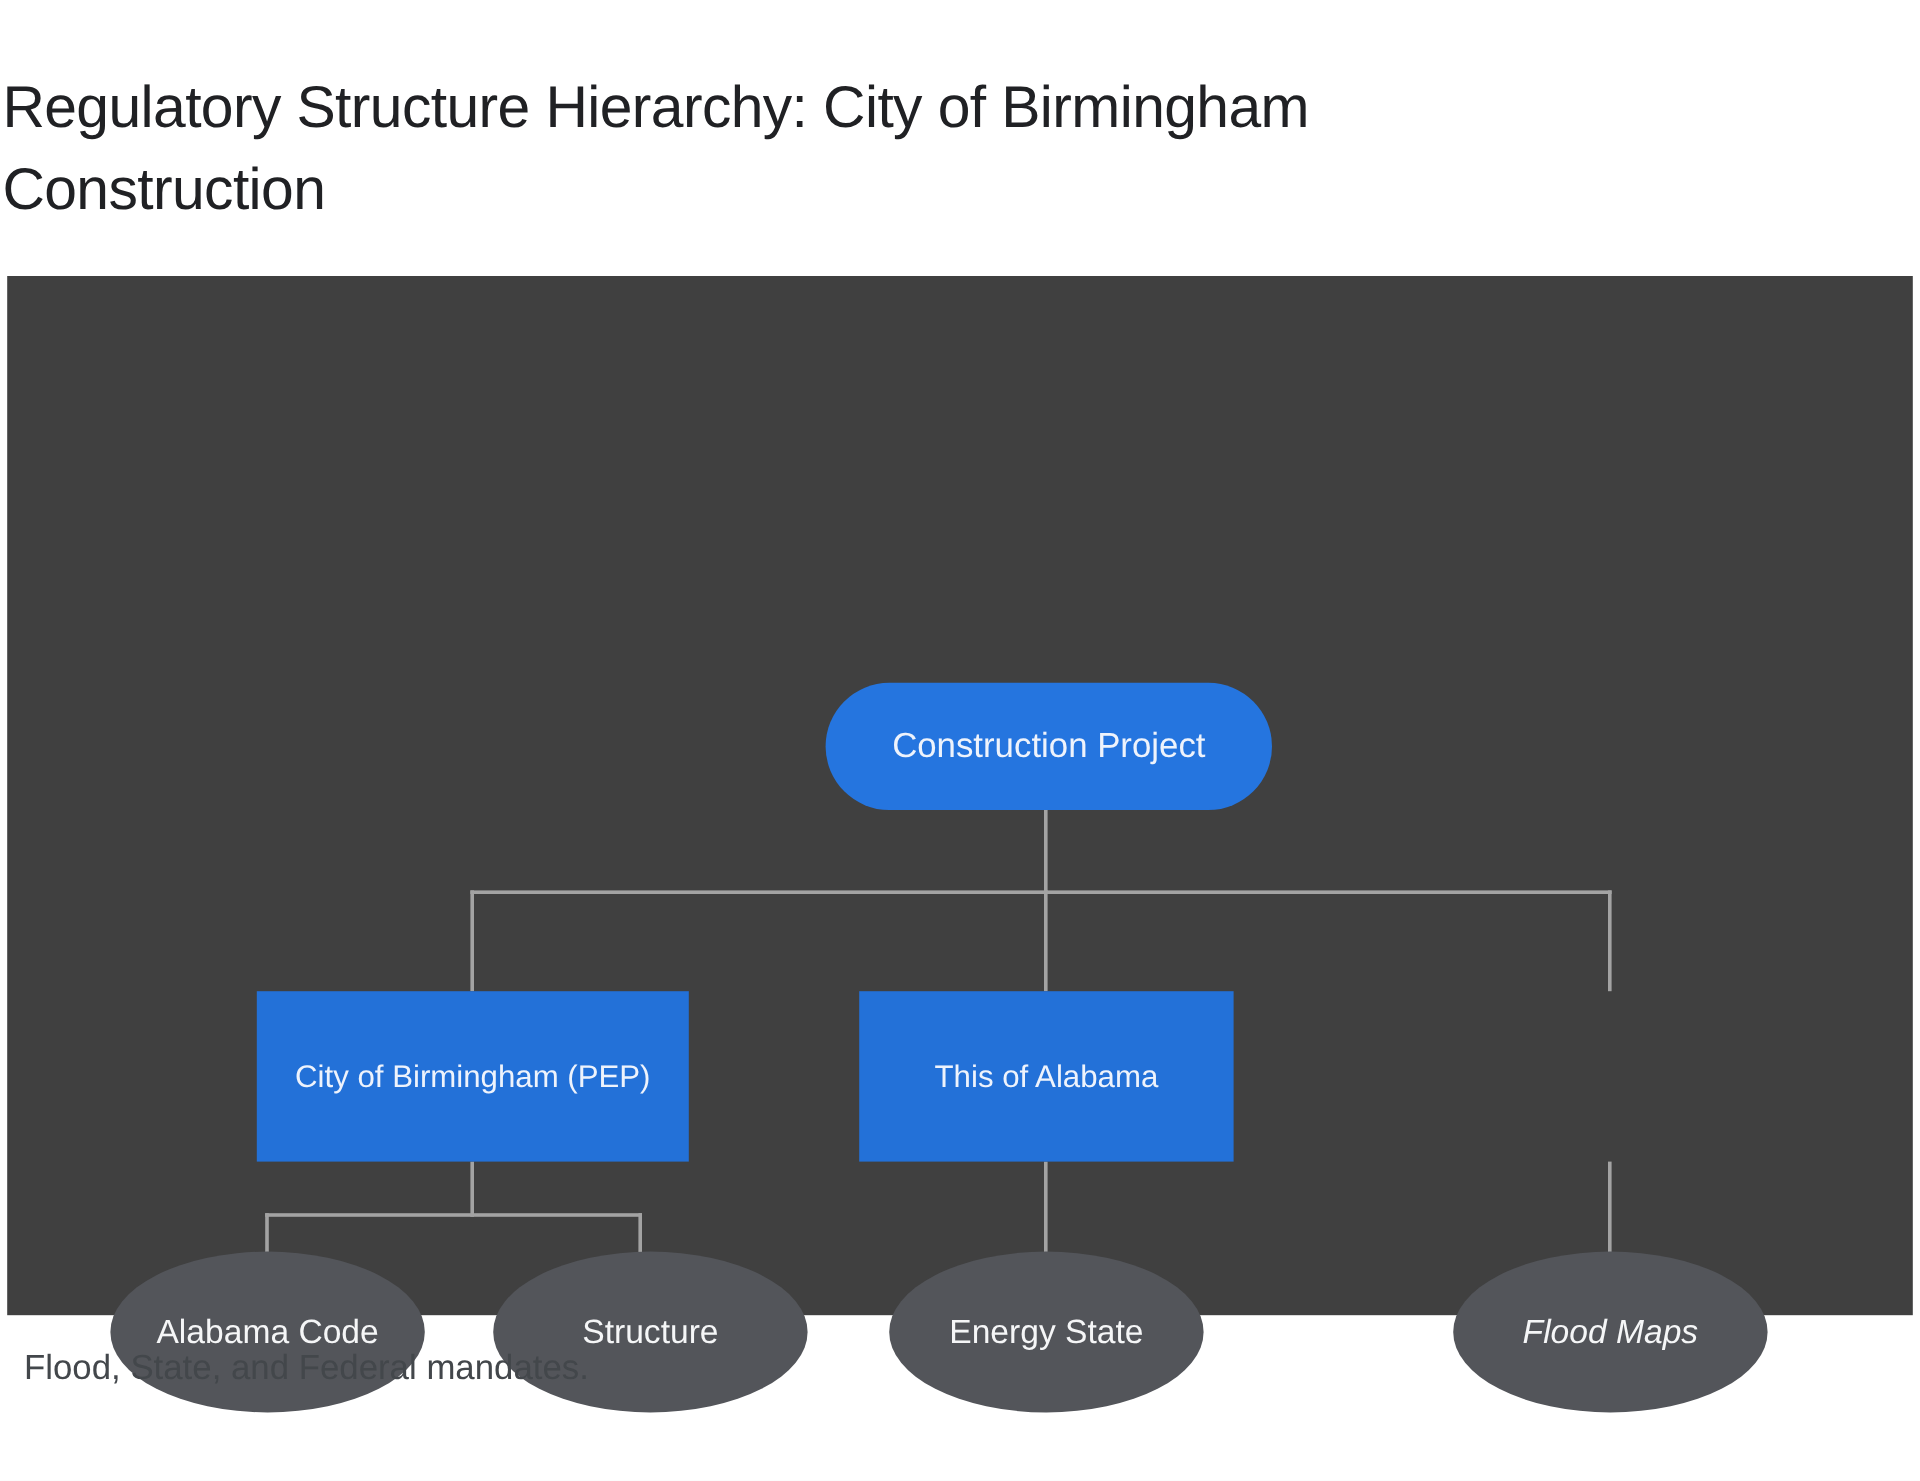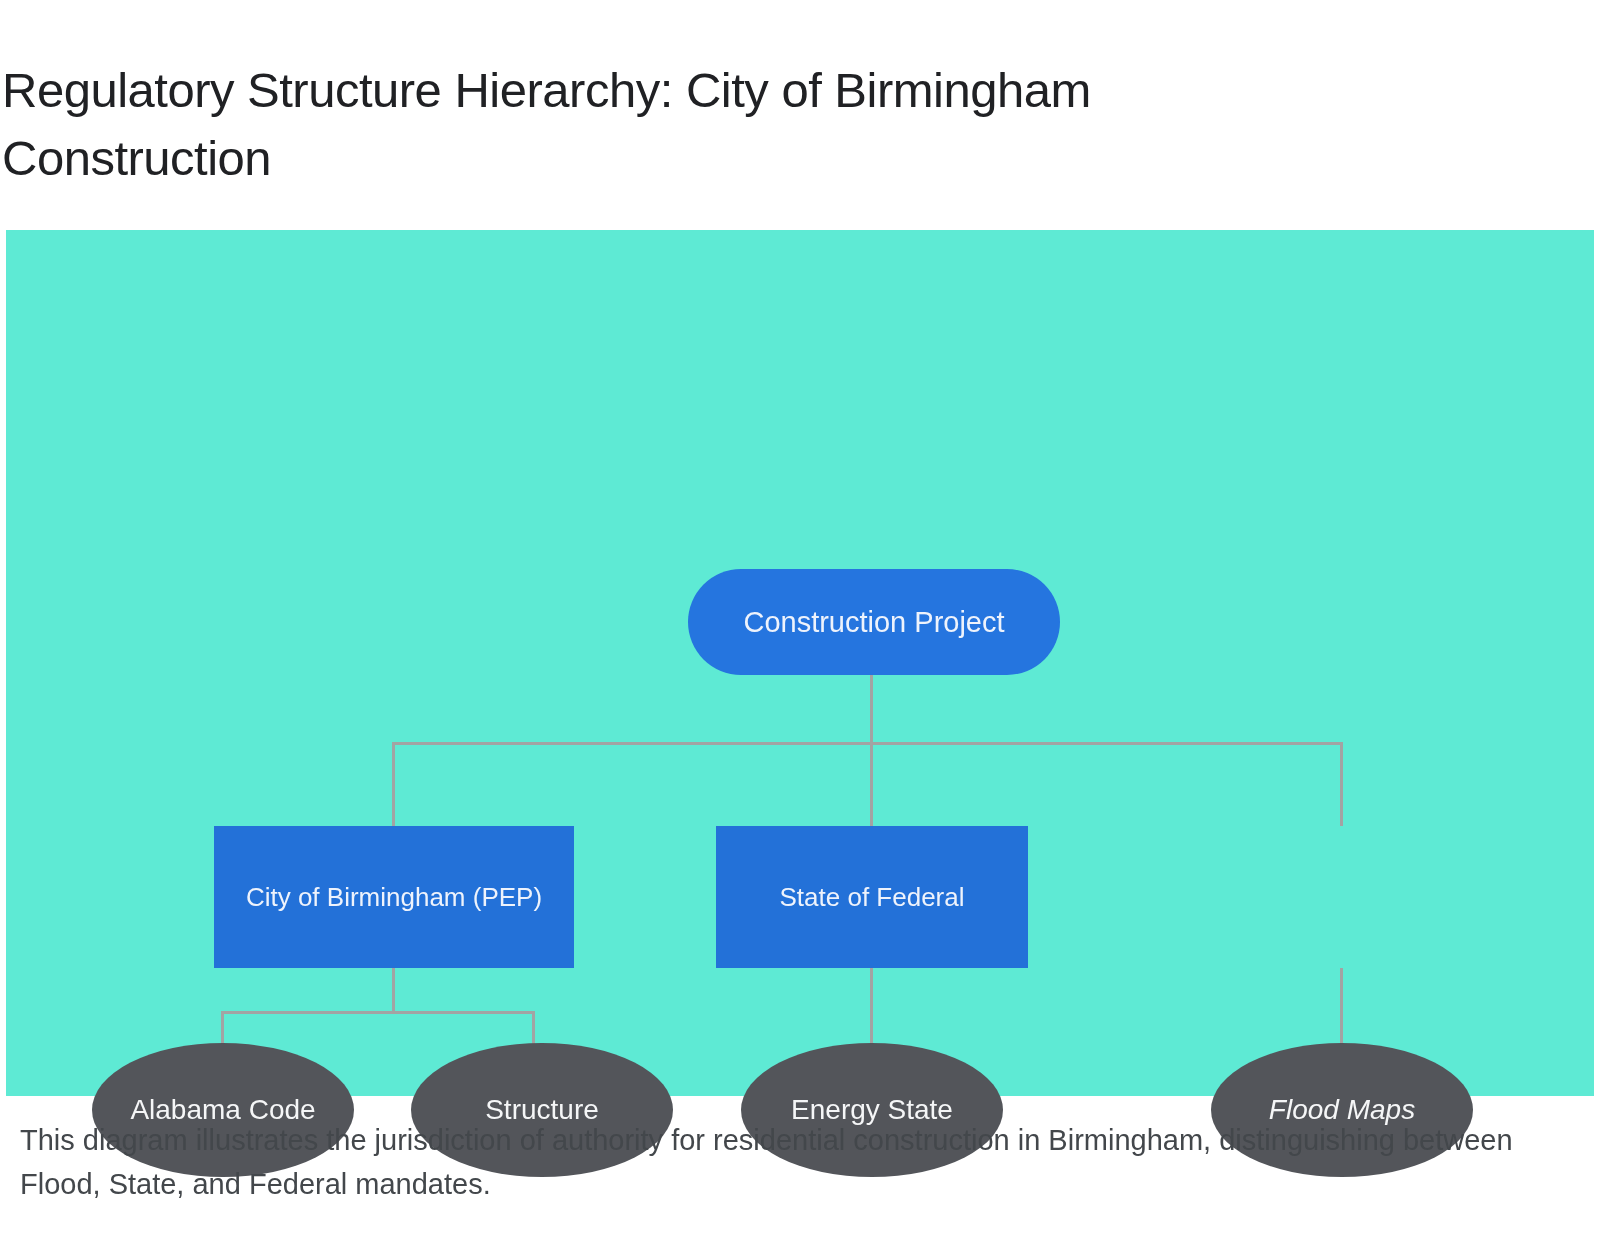--- a/index.html
+++ b/index.html
@@ -25,21 +25,21 @@
     font-weight: 500;
     letter-spacing: -0.5px;
     color: #202124;
   }
   .diagram-area {
     position: absolute;
     left: 6px;
     top: 230px;
     width: 1588px;
     height: 866px;
-    background: #5eead4;
+    background: #404040;
   }
   
   .conn {
     position: absolute;
     background: var(--connector, #a3a3a3);
   }
   
   .node {
     position: absolute;
     display: flex;
@@ -107,26 +107,25 @@
     <div class="conn" style="left:215px; top:781px; width:314px; height:3px;"></div>
     <div class="conn" style="left:215px; top:781px; width:3px; height:34px;"></div>
     <div class="conn" style="left:526px; top:781px; width:3px; height:34px;"></div>
 
     <div class="conn" style="left:864px; top:738px; width:3px; height:77px;"></div>
     <div class="conn" style="left:1334px; top:738px; width:3px; height:77px;"></div>
 
     <div class="node node-pill">Construction Project</div>
 
     <div class="node node-rect pos-0">City of Birmingham (PEP)</div>
-    <div class="node node-rect pos-1">State of Federal</div>
+    <div class="node node-rect pos-1">This of Alabama</div>
 
     <div class="node node-ellipse pos-0">Alabama Code</div>
     <div class="node node-ellipse pos-1">Structure</div>
     <div class="node node-ellipse pos-2">Energy State</div>
     <div class="node node-ellipse pos-3">Flood Maps</div>
   </div>
 
   <div class="caption">
-    <div>This diagram illustrates the jurisdiction of authority for residential construction in Birmingham, distinguishing between</div>
     <div>Flood, State, and Federal mandates.</div>
   </div>
 
 </div>
 
 </body></html>

